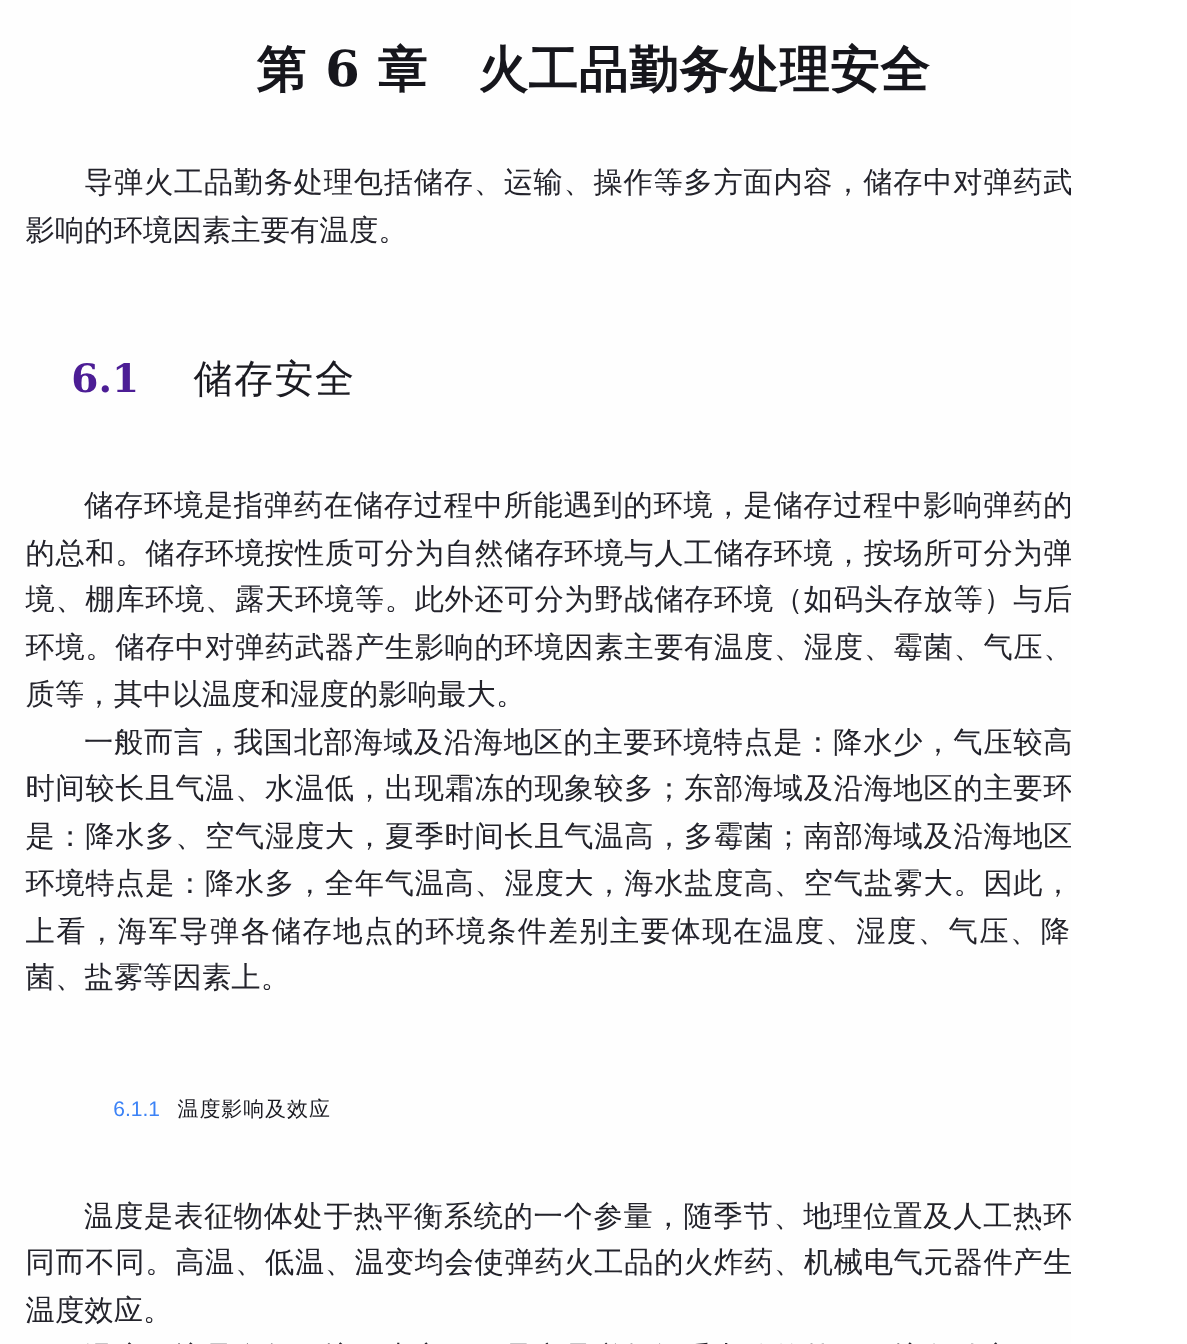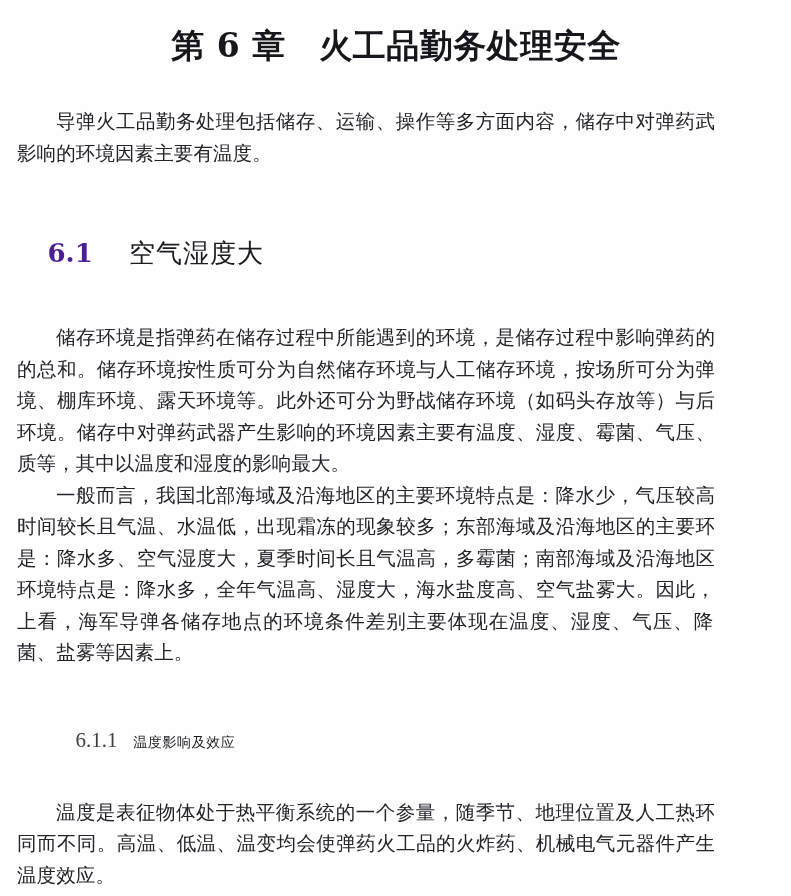--- a/index.html
+++ b/index.html
@@ -87,23 +87,23 @@
 
   
   .h2-section {
     margin-top: 26px;
     margin-bottom: 10px;
     padding-left: 28px;
     white-space: pre;
     line-height: 30px;
   }
   .h2-num {
-    font-family: Liberation Serif, serif;
-    font-size: 21px;
-    color: #404040;
+    font-family: Liberation Sans, sans-serif;
+    font-size: 14px;
+    color: #3b82f6;
     letter-spacing: 0px;
   }
   .h2-text {
     font-family: "DejaVu Sans", "Liberation Sans", sans-serif;
     font-size: 14px;
     color: #1b1b22;
     letter-spacing: 0.6px;
   }
 
   .block-body { margin-top: 4px; }
@@ -115,21 +115,21 @@
 <body>
 
 <div class="page">
   <div class="content">
 
     <h1 class="chapter-title">第 6 章　火工品勤务处理安全</h1>
 
     <p class="para intro">导弹火工品勤务处理包括储存、运输、操作等多方面内容，储存中对弹药武器产生影响的环境因素主要有温度。</p>
 
     <div class="h1-section">
-      <span class="h1-num">6.1</span><span class="h1-num">    </span><span class="h1-text">空气湿度大</span>
+      <span class="h1-num">6.1</span><span class="h1-num">    </span><span class="h1-text">储存安全</span>
     </div>
 
     <div class="block-body">
       <p class="para">储存环境是指弹药在储存过程中所能遇到的环境，是储存过程中影响弹药的诸因素的总和。储存环境按性质可分为自然储存环境与人工储存环境，按场所可分为弹药舱环境、棚库环境、露天环境等。此外还可分为野战储存环境（如码头存放等）与后勤储存环境。储存中对弹药武器产生影响的环境因素主要有温度、湿度、霉菌、气压、腐蚀介质等，其中以温度和湿度的影响最大。</p>
       <p class="para">一般而言，我国北部海域及沿海地区的主要环境特点是：降水少，气压较高，冬季时间较长且气温、水温低，出现霜冻的现象较多；东部海域及沿海地区的主要环境特点是：降水多、空气湿度大，夏季时间长且气温高，多霉菌；南部海域及沿海地区的主要环境特点是：降水多，全年气温高、湿度大，海水盐度高、空气盐雾大。因此，从总体上看，海军导弹各储存地点的环境条件差别主要体现在温度、湿度、气压、降水、霉菌、盐雾等因素上。</p>
     </div>
 
     <div class="h2-section">
       <span class="h2-num">6.1.1</span><span class="h2-num">   </span><span class="h2-text">温度影响及效应</span>
     </div>

